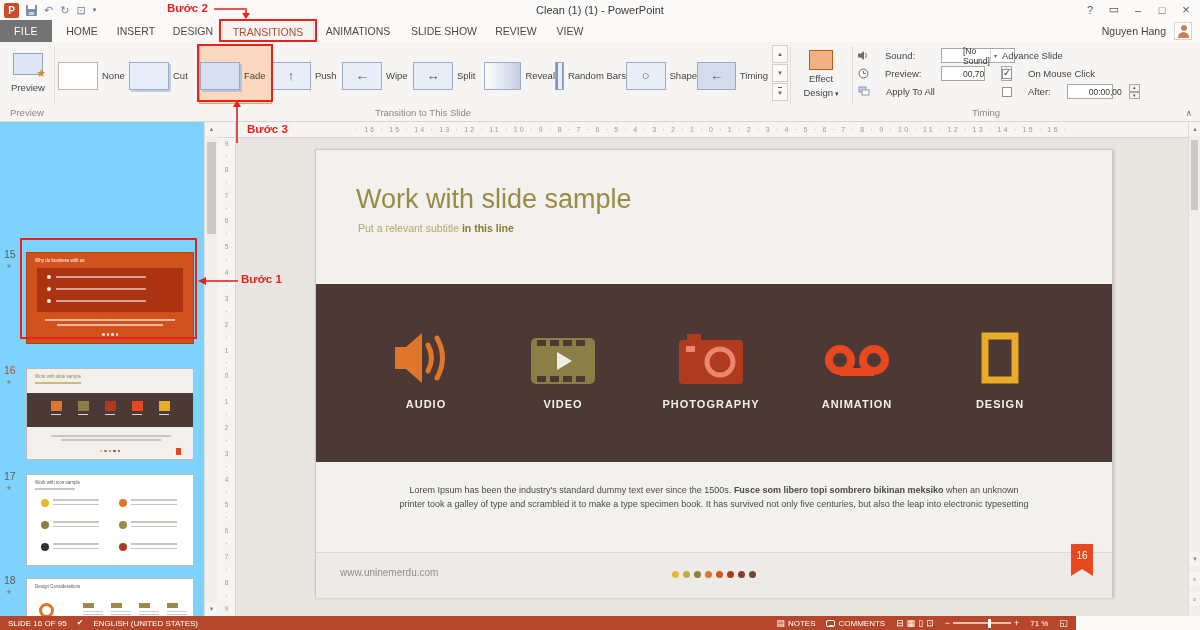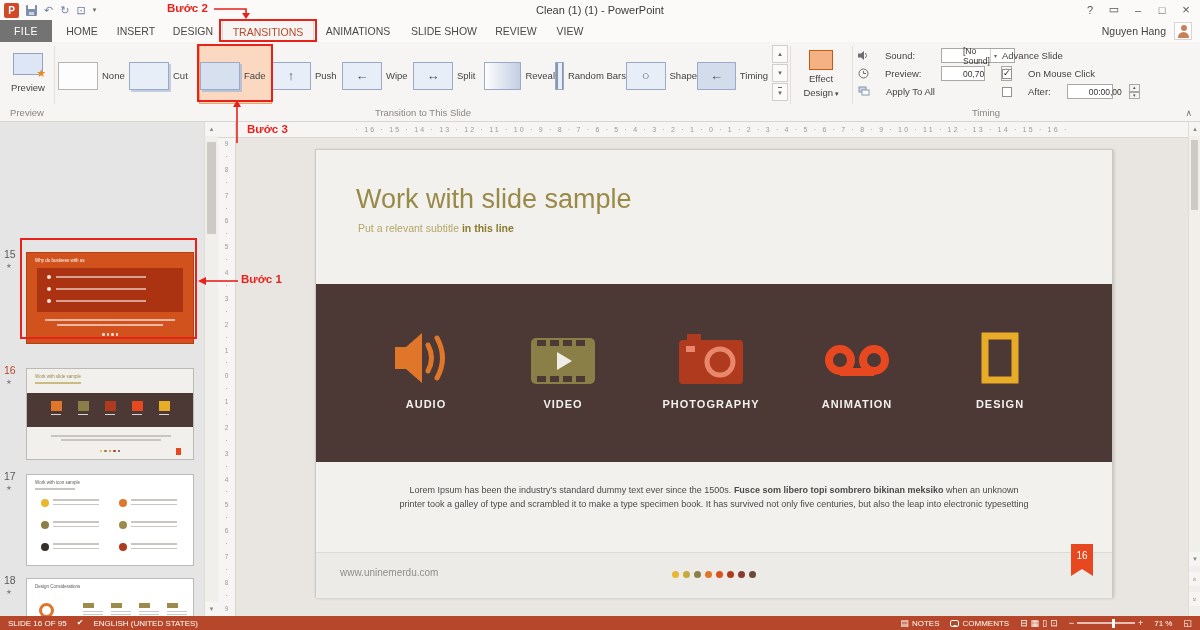--- a/index.html
+++ b/index.html
@@ -71,21 +71,21 @@
   .dd-arrow{margin-left:auto;font-size:6px;color:#666;border-left:1px solid #D5D1CD;padding-left:3px;align-self:stretch;display:flex;align-items:center}
   .dd-arrow::before{content:'▾'}
   .spin{display:flex;flex-direction:column;width:11px}
   .spin span{height:7.5px;border:1px solid #ABA7A3;background:#F5F3F1;font-size:5px;color:#555;display:flex;align-items:center;justify-content:center;line-height:1}
   .chk{width:10px;height:10px;background:#fff;border:1px solid #919191;position:relative;flex:0 0 auto}
   .chk.checked::after{content:'✓';position:absolute;left:0px;top:-2px;font-size:9px;color:#222}
   #ribbon-collapse{position:absolute;right:8px;top:66px;font-size:9px;color:#777}
   #ribbon-collapse::before{content:'∧'}
 
   
-  #thumbpanel{position:absolute;left:0;top:122px;width:218px;height:494px;background:#e5e5e5;border-right:3px solid #0c4a6e;overflow:hidden}
+  #thumbpanel{position:absolute;left:0;top:122px;width:218px;height:494px;background:#7dd3fc;border-right:3px solid #0c4a6e;overflow:hidden}
   .t-num{position:absolute;left:4px;font-size:10.5px;color:#5A5A5A}
   .t-num.sel{color:#B7472A}
   .t-star{position:absolute;left:6px;font-size:6.5px;color:#8A8A8A}
   .t-star::before{content:'★'}
   .thumb{position:absolute;left:26px;width:168px;height:92px;background:#fff;border:1px solid #BDB9B5;overflow:hidden}
   .mini-title{position:absolute;left:8px;top:5px;font-size:4.5px;color:#5A5A5A;white-space:nowrap}
   .mline{position:absolute;height:1.5px;background:#C9C5C1}
 
   
   #thumb15{background:#D2521E;border-color:#B04316}
@@ -149,21 +149,21 @@
   #page-flag{position:absolute;right:19px;top:-9px;width:22px;height:32px;background:#E8481F;color:#fff;font-size:10px;text-align:center;padding-top:6px;clip-path:polygon(0 0,100% 0,100% 100%,50% 78%,0 100%)}
 
   
   #vscroll{position:absolute;left:1188px;top:122px;width:12px;height:494px;background:#F1EFEC;border-left:1px solid #E0DCD8}
   #vscroll .sc-btn{width:12px}
   #vscroll .sc-thumb{position:absolute;left:2px;right:2px;top:18px;height:70px;background:#CDC9C4}
   .rot90{transform:rotate(90deg);display:inline-block}
   .i-dleft::before{content:'«'} .i-dright::before{content:'»'}
 
   
-  #statusbar{position:absolute;left:0;top:616px;width:1200px;height:14px;background:#B7472A;color:#fff;display:flex;align-items:center;padding:0 8px;font-size:8px;gap:10px}
+  #statusbar{position:absolute;left:0;top:616px;width:1076px;height:14px;background:#B7472A;color:#fff;display:flex;align-items:center;padding:0 8px;font-size:8px;gap:10px}
   .sb-ic{font-size:8px;color:#fff;line-height:1}
   .ic-proof::before{content:'✔'} .ic-notes::before{content:'▤';font-size:9px}
   .bubble{width:9px;height:7px;border:1px solid #fff;border-radius:2px;position:relative}
   .bubble::after{content:'';position:absolute;bottom:-3px;left:2px;border:2px solid transparent;border-top-color:#fff}
   #sb-right{margin-left:auto;display:flex;align-items:center;gap:11px}
   .sb-grp{display:flex;align-items:center;gap:3px}
   .vbtn{font-size:9px;color:#fff;line-height:1}
   .ic-vnorm::before{content:'⊟'} .ic-vsort::before{content:'▦'} .ic-vread::before{content:'▯'} .ic-vshow::before{content:'⊡'} .ic-fit::before{content:'◱'}
   .ic-minus::before{content:'−'} .ic-plus::before{content:'+'}
   #zoom-track{position:relative;width:58px;height:2px;background:rgba(255,255,255,.65)}

